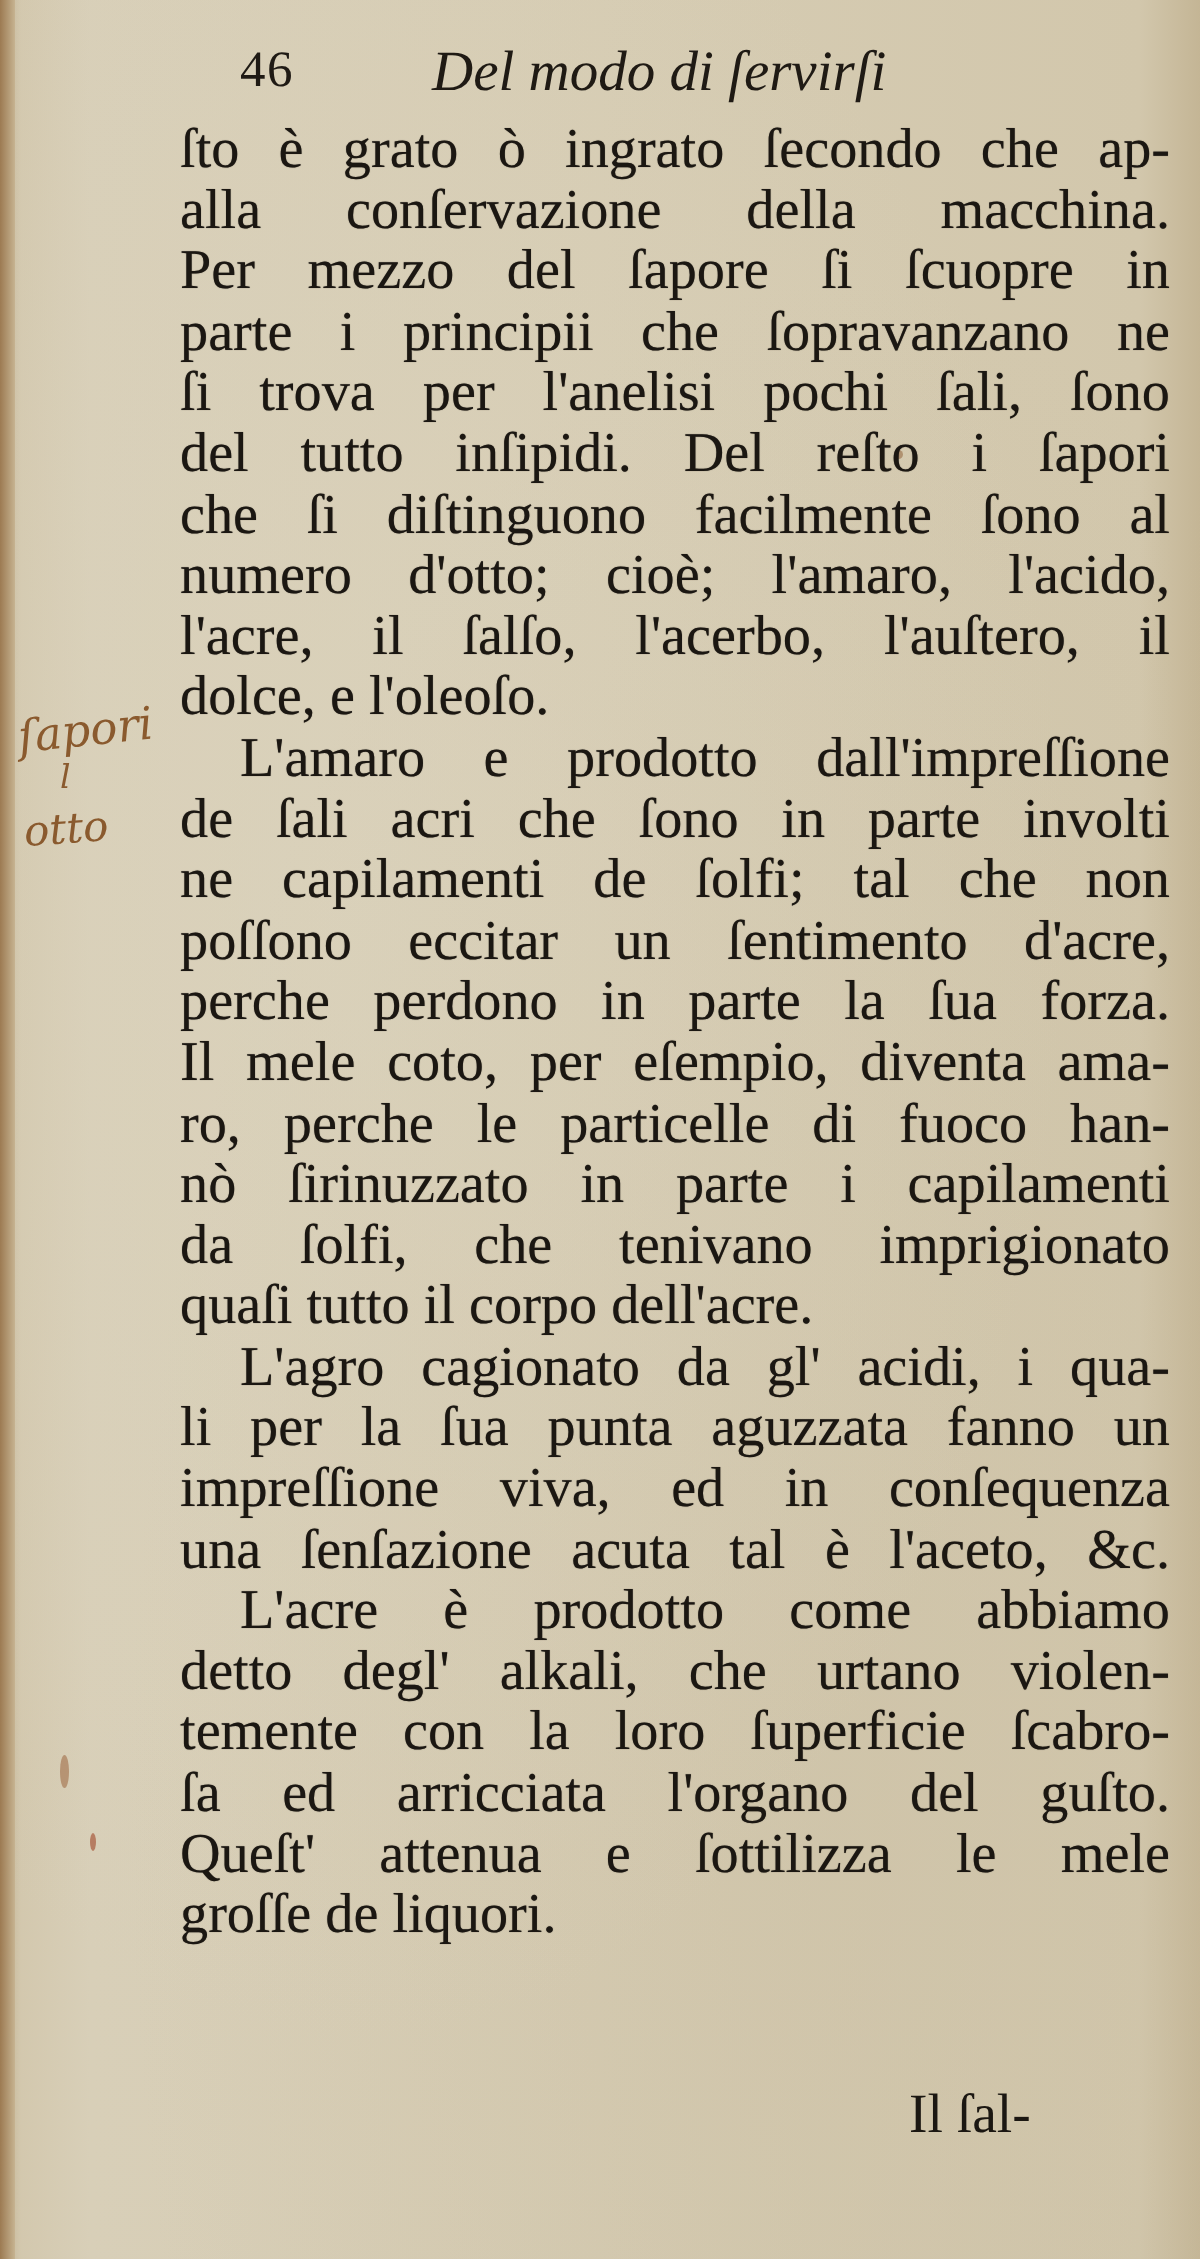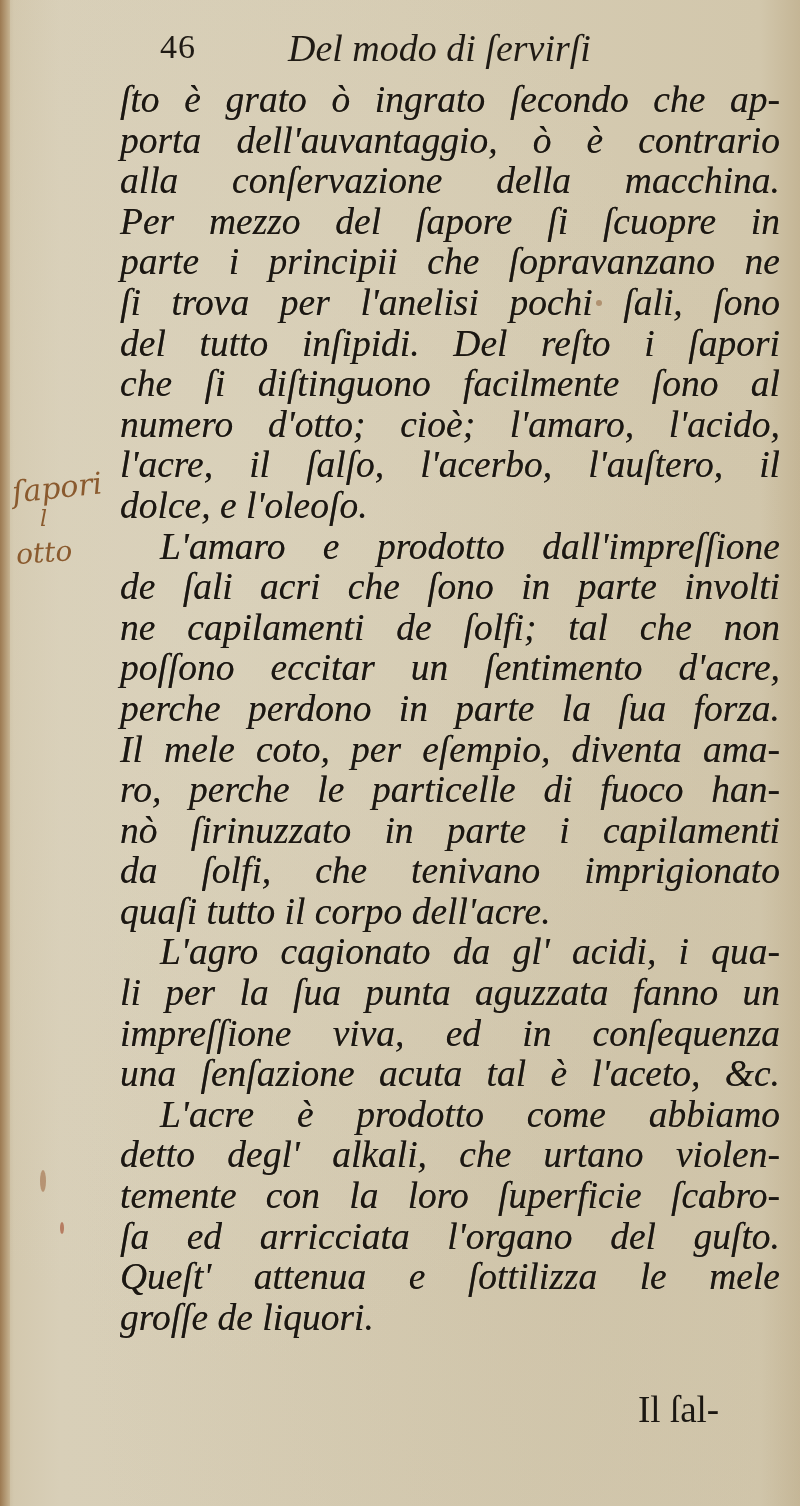--- a/index.html
+++ b/index.html
@@ -31,31 +31,30 @@
   }
   .head-title {
     position: absolute; left: 128px; top: -2px;
     font-style: italic; font-size: 38px; text-align: right;
   }
   .text-block {
     position: absolute; left: 120px; top: 80px; width: 660px;
     color: #1b1712;
     font-size: 37.5px;
     line-height: 40.6px;
-    font-style: italic;
   }
   .line {
     display: block; white-space: nowrap; height: 40.6px;
     text-align: justify; text-align-last: justify;
     text-shadow: 0 0 0.6px rgba(20,15,10,0.6);
   }
   .line.indent { padding-left: 40px; }
   .line.last { text-align-last: left; }
   .catchword {
-    position: absolute; left: 638px; top: 1388px;
+    position: absolute; left: 606px; top: 1388px;
     font-size: 37px; color: #1b1712;
   }
   .margin-note {
     position: absolute; left: 6px; top: 470px; width: 110px; height: 120px;
     color: #8a5a2e; font-family: "DejaVu Serif", serif; font-style: italic;
   }
   .margin-note .w1 { position: absolute; left: 6px; top: 0px; font-size: 30px; transform: rotate(-6deg); }
   .margin-note .w2 { position: absolute; left: 34px; top: 36px; font-size: 22px; }
   .margin-note .w3 { position: absolute; left: 10px; top: 66px; font-size: 28px; transform: rotate(-4deg); }
   .spot { position: absolute; border-radius: 50%; }
@@ -76,21 +75,20 @@
   </div>
 
   <div class="margin-note">
     <span class="w1">ſapori</span>
     <span class="w2">l</span>
     <span class="w3">otto</span>
   </div>
 
   <div class="text-block" id="text-block">
       <span class="line">ſto è grato ò ingrato ſecondo che ap-</span>
-      <span class="line">porta dell'auvantaggio, ò è contrario</span>
       <span class="line">alla conſervazione della macchina.</span>
       <span class="line">Per mezzo del ſapore ſi ſcuopre in</span>
       <span class="line">parte i principii che ſopravanzano ne</span>
       <span class="line">ſi trova per l'anelisi pochi ſali, ſono</span>
       <span class="line">del tutto inſipidi. Del reſto i ſapori</span>
       <span class="line">che ſi diſtinguono facilmente ſono al</span>
       <span class="line">numero d'otto; cioè; l'amaro, l'acido,</span>
       <span class="line">l'acre, il ſalſo, l'acerbo, l'auſtero, il</span>
       <span class="line last">dolce, e l'oleoſo.</span>
       <span class="line indent">L'amaro e prodotto dall'impreſſione</span>

